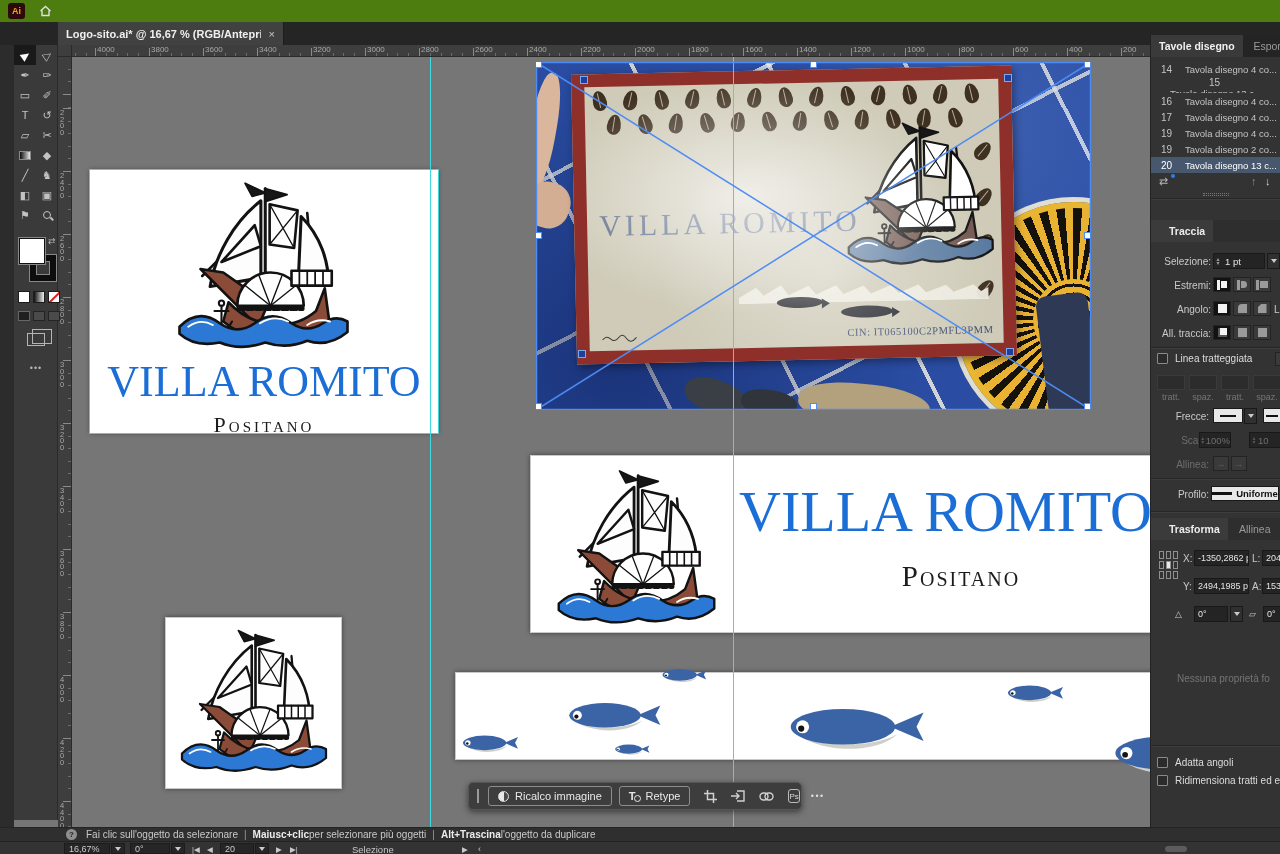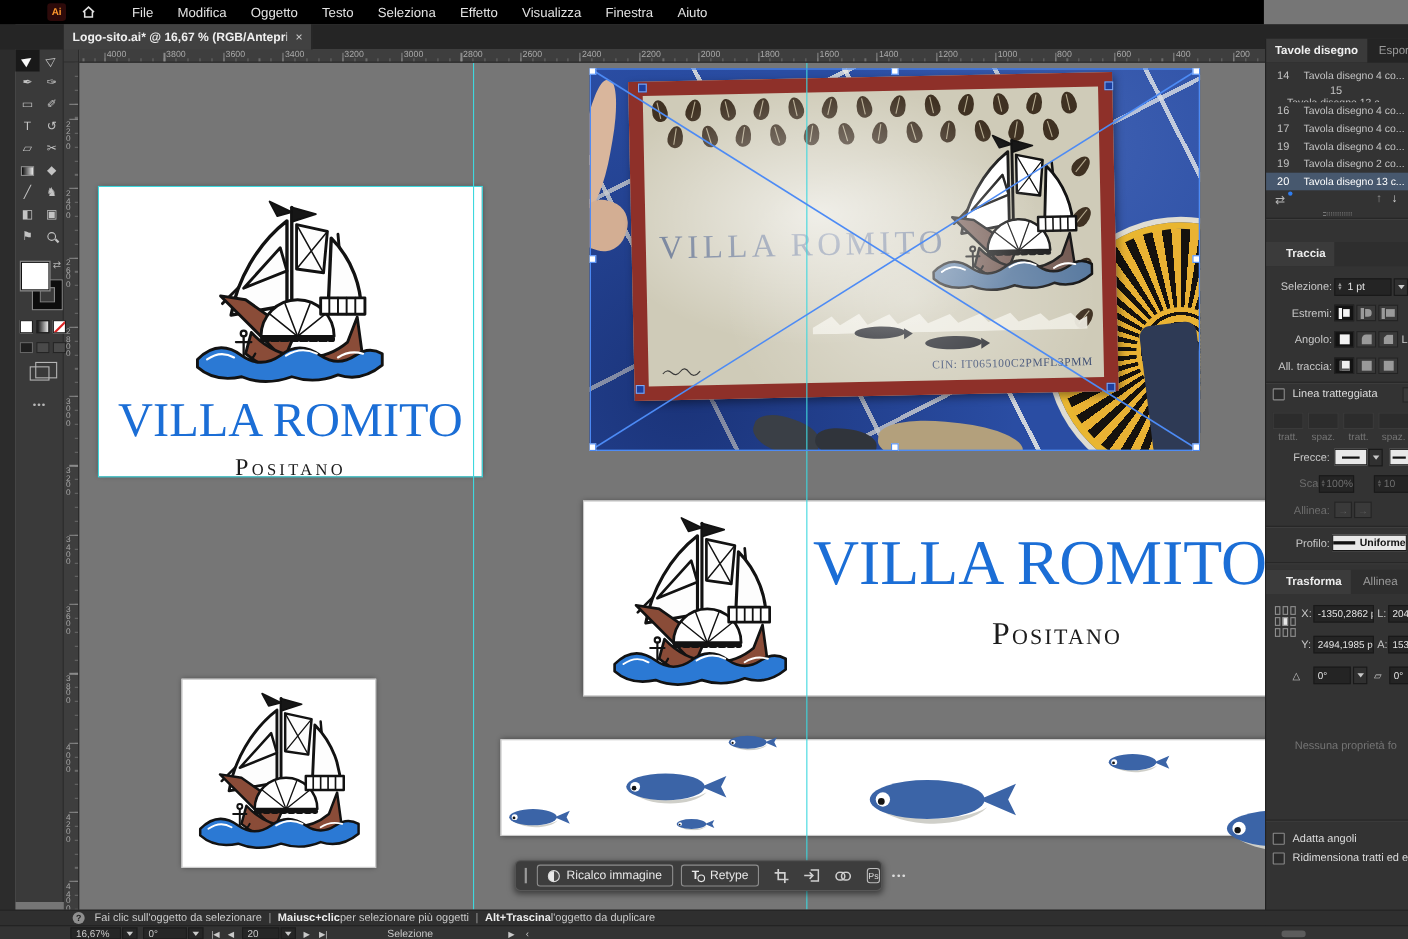--- a/index.html
+++ b/index.html
@@ -2,21 +2,21 @@
 <html><head>
 <meta charset="utf-8">
 <style>
   html,body{margin:0;padding:0;background:#4a4a4a;}
   *{box-sizing:border-box;}
   #app{position:relative;width:1280px;height:854px;overflow:hidden;background:#767676;
        font-family:"Liberation Sans",sans-serif;color:#d6d6d6;-webkit-font-smoothing:antialiased;}
   .abs{position:absolute;}
 
   
-  #menu-bar{left:0;top:0;width:1149px;height:22px;background:#000000;display:flex;align-items:center;z-index:40;padding-left:35px;}
+  #menu-bar{left:0;top:0;width:1280px;height:22px;background:#4d7c0f;display:flex;align-items:center;z-index:40;}
   .ai-logo{width:17px;height:16px;margin-left:8px;background:#2d0a0a;border-radius:3px;color:#ff9a2e;
            font-size:9px;font-weight:bold;display:flex;align-items:center;justify-content:center;}
   .home-ic{margin-left:14px;display:flex;}
   #menu-items{display:flex;margin-left:22px;}
   .menu-item{padding:3px 11px;font-size:12px;color:#e3e3e3;}
   #tab-strip{left:0;top:22px;width:1280px;height:23px;background:#252525;z-index:39;}
   #doc-tab{left:58px;top:22px;width:226px;height:23px;background:#414141;display:flex;align-items:center;
            padding:0 8px;z-index:41;border-right:1px solid #1d1d1d;}
   #doc-tab .t{font-size:11px;font-weight:bold;color:#efefef;white-space:nowrap;overflow:hidden;}
   #doc-tab .x{margin-left:8px;color:#c9c9c9;font-size:11px;}
@@ -238,31 +238,20 @@
     </defs>
   </svg>
 
   <div class="abs" id="menu-bar">
     <div class="ai-logo">Ai</div>
     <div class="home-ic">
       <svg width="13" height="12" viewBox="0 0 13 12">
           <path d="M1.5,6 L6.5,1.5 L11.5,6 M3,5.5 V10.5 H10 V5.5" fill="none" stroke="#e0e0e0" stroke-width="1.4"></path>
         </svg>
     </div>
-    <div id="menu-items">
-        <span class="menu-item">File</span>
-        <span class="menu-item">Modifica</span>
-        <span class="menu-item">Oggetto</span>
-        <span class="menu-item">Testo</span>
-        <span class="menu-item">Seleziona</span>
-        <span class="menu-item">Effetto</span>
-        <span class="menu-item">Visualizza</span>
-        <span class="menu-item">Finestra</span>
-        <span class="menu-item">Aiuto</span>
-      </div>
   </div>
 
   <div class="abs" id="tab-strip"></div>
   <div class="abs" id="doc-tab">
     <span class="t">Logo-sito.ai* @ 16,67 % (RGB/Anteprima)</span>
     <span class="x">×</span>
   </div>
   <div class="abs" id="rail">
     <span class="coll">«</span>
   </div>

